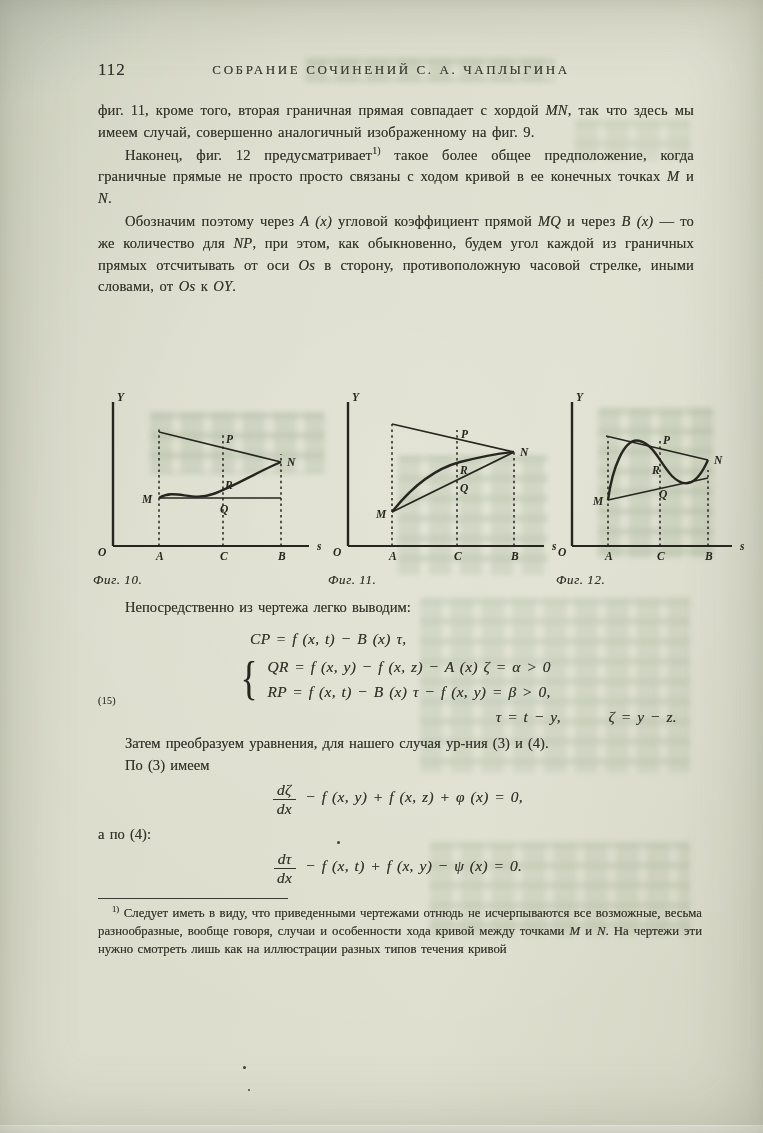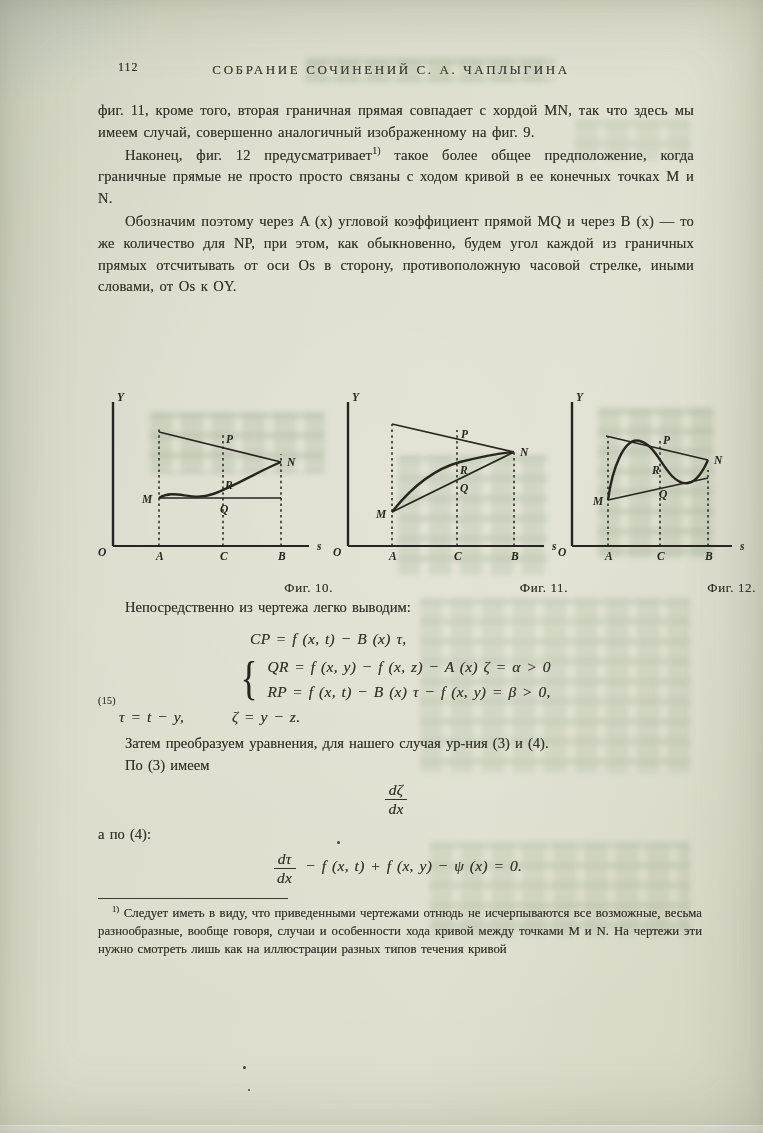--- a/index.html
+++ b/index.html
@@ -6,58 +6,58 @@
   #page{position:relative;width:763px;height:1133px;overflow:hidden;
     font-family:"Liberation Serif","DejaVu Serif",serif;color:#34332b;
     background:
       radial-gradient(230px 150px at 0% 0%, rgba(140,168,158,.22), transparent 70%),
       radial-gradient(120% 85% at 52% 42%, rgba(255,255,255,.18), transparent 62%),
       linear-gradient(105deg,#d0d2c0,#dbdccb 28%,#dedfce 66%,#d4d5c3),
       #d8d9c8;}
   #page::after{content:"";position:absolute;inset:0;pointer-events:none;
     box-shadow:inset 0 0 75px rgba(95,100,78,.30), inset 0 0 14px rgba(120,125,105,.14);}
   .txt{text-shadow:0 0 .5px rgba(40,40,30,.55);}
-  .it{}
+  .it{font-style:italic;}
   .sup{vertical-align:super;font-size:.68em;line-height:0;}
 
   
   #hdr{position:absolute;left:98px;top:60px;width:596px;height:22px;}
-  #pagenum{position:absolute;left:20px;top:0;font-size:12px;letter-spacing:1px;}
+  #pagenum{position:absolute;left:0;top:0;font-size:17px;letter-spacing:1px;}
   #runtitle{position:absolute;left:0;right:10px;top:2px;text-align:center;
     font-size:13px;letter-spacing:2.6px;color:#403f36;}
 
   
   #bodytext{position:absolute;left:98px;top:100px;width:596px;
     font-size:14.6px;line-height:21.8px;text-align:justify;word-spacing:1.6px;letter-spacing:.15px;}
   #bodytext p{margin:0 0 1px 0;}
   #bodytext p.ind{text-indent:27px;}
 
   
   .fig{position:absolute;top:388px;}
   #fig10{left:93px;width:240px;}
   #fig11{left:328px;width:240px;}
   #fig12{left:556px;width:200px;}
   .fig svg{display:block;}
-  .fig .cap{text-align:right;font-size:13px;letter-spacing:.6px;margin-top:14px;}
+  .fig .cap{text-align:left;font-size:13px;letter-spacing:.6px;margin-top:6px;font-style:italic;}
   .fig text{font-family:"Liberation Serif",serif;font-style:italic;font-weight:bold;
     font-size:11.5px;fill:#26251f;}
   .ink{stroke:#26251f;fill:none;}
 
   
   #lower{position:absolute;left:98px;top:596px;width:600px;
     font-size:14.6px;line-height:22px;text-align:justify;word-spacing:1.5px;}
   #lower p{margin:0;}
   #lower p.ind{text-indent:27px;}
   .math{font-style:italic;letter-spacing:.3px;}
   #eq15{position:relative;margin:8px 0 0 152px;font-size:15.5px;line-height:25px;text-align:left;}
   #eq15 .lbl{position:absolute;left:-152px;top:62px;font-size:10px;font-style:normal;}
   .bracerow{display:flex;align-items:center;margin-top:3px;}
   .brace{font-size:46px;font-weight:300;line-height:50px;margin:0 7px 0 -12px;
     transform:scaleX(.75);color:#26251f;font-style:normal;}
-  #tauzeta{text-align:left;margin-top:2px;font-size:15.5px;}
+  #tauzeta{text-align:right;margin-top:2px;font-size:15.5px;}
   #tauzeta span{margin:0 21px;}
   .fracline{text-align:center;margin-top:2px;font-size:15.5px;line-height:22px;padding:4px 0 6px 0;}
   .frac{display:inline-block;vertical-align:-12px;text-align:center;line-height:1.04;margin-right:4px;}
   .frac .num{display:block;border-bottom:1.4px solid #34332b;padding:0 4px 1px 4px;}
   .frac .den{display:block;padding-top:1px;}
   #fnrule{width:190px;border:none;border-top:1.6px solid #3a3933;margin:6px 0 0 0;}
   #footnote{margin-top:6px;width:604px;font-size:12.8px;line-height:17.6px;
     text-align:justify;text-indent:14px;word-spacing:1.2px;}
 
   
@@ -190,20 +190,21 @@
     </div>
 
     <p class="ind" style="margin-top:4px">Затем преобразуем уравнения, для нашего случая ур-ния (3) и (4).</p>
     <p class="ind">По (3) имеем</p>
 
     <div class="fracline math">
       <span class="frac">
         <span class="num">dζ</span>
         <span class="den">dx</span>
       </span>
+      <span>− f (x, y) + f (x, z) + φ (x) = 0,</span>
     </div>
 
     <p>а по (4):</p>
 
     <div class="fracline math">
       <span class="frac">
         <span class="num">dτ</span>
         <span class="den">dx</span>
       </span>
       <span>− f (x, t) + f (x, y) − ψ (x) = 0.</span>

